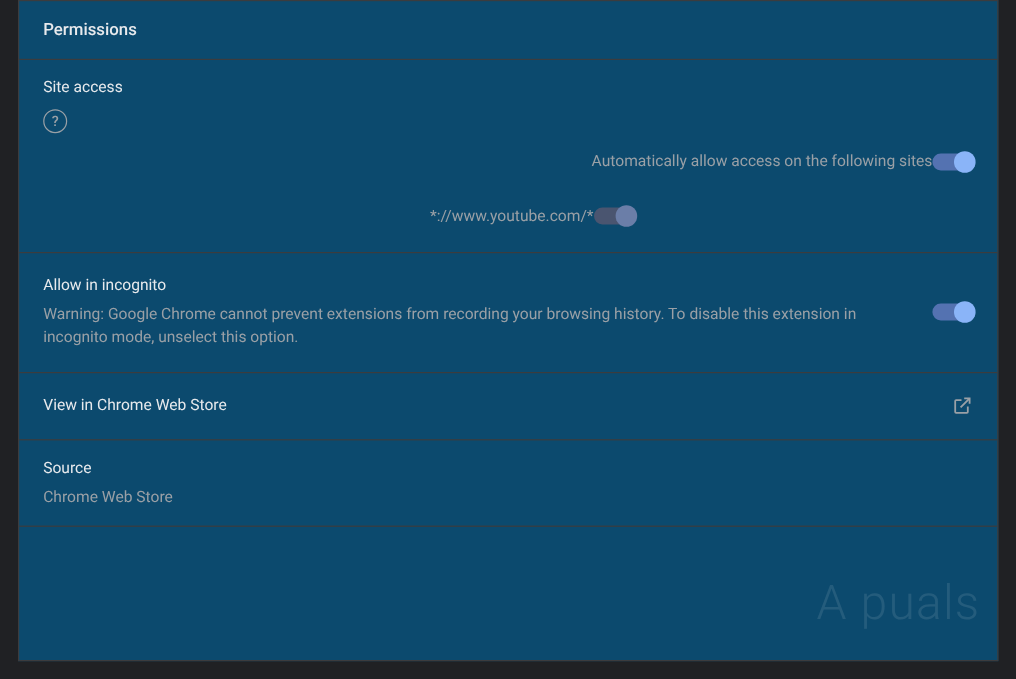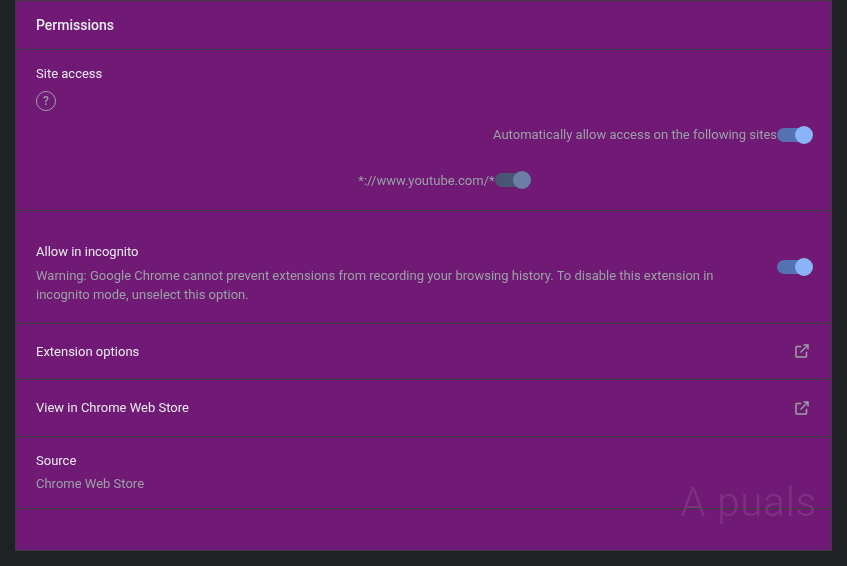--- a/index.html
+++ b/index.html
@@ -7,21 +7,21 @@
     background: #202124;
     font-family: Roboto, Arial, sans-serif;
     font-size: 13px;
     color: #e8eaed;
     width: 847px;
     height: 566px;
     overflow: hidden;
     padding: 0 15px 15px 15px;
   }
   .panel {
-    background: #701a75;
+    background: #0c4a6e;
     width: 100%;
     height: 100%;
     border: 1px solid #3c3c3e;
   }
   .section {
     border-bottom: 1px solid #3c3c3e;
     padding: 16px 20px;
   }
   .section:last-child { border-bottom: none; }
   .section-title {
@@ -114,39 +114,29 @@
       <div class="muted">*://www.youtube.com/*</div>
       <div class="toggle off-dim">
           <div class="knob"></div>
         </div>
     </div>
   </div>
 
   <div class="incognito-section">
     <div class="row">
       <div>
-        <div class="desc" style="font-weight:400;margin-bottom:4px;margin-top:13px;">Allow in incognito</div>
+        <div class="desc" style="font-weight:400;margin-bottom:4px;">Allow in incognito</div>
         <div class="muted">Warning: Google Chrome cannot prevent extensions from recording your browsing history. To disable this extension in incognito mode, unselect this option.</div>
       </div>
       <div class="toggle on">
           <div class="knob"></div>
         </div>
     </div>
   </div>
 
-  <div class="linkrow">
-    <div class="desc">Extension options</div>
-    <div class="open-icon">
-      <svg width="18" height="18" viewBox="0 0 24 24" fill="none" stroke="#9aa0a6" stroke-width="2">
-          <path d="M18 13v6a1 1 0 0 1-1 1H5a1 1 0 0 1-1-1V7a1 1 0 0 1 1-1h6"></path>
-          <path d="M14 4h6v6"></path>
-          <path d="M10 14L20 4"></path>
-        </svg>
-    </div>
-  </div>
 
   <div class="linkrow">
     <div class="desc">View in Chrome Web Store</div>
     <div class="open-icon">
       <svg width="18" height="18" viewBox="0 0 24 24" fill="none" stroke="#9aa0a6" stroke-width="2">
           <path d="M18 13v6a1 1 0 0 1-1 1H5a1 1 0 0 1-1-1V7a1 1 0 0 1 1-1h6"></path>
           <path d="M14 4h6v6"></path>
           <path d="M10 14L20 4"></path>
         </svg>
     </div>

